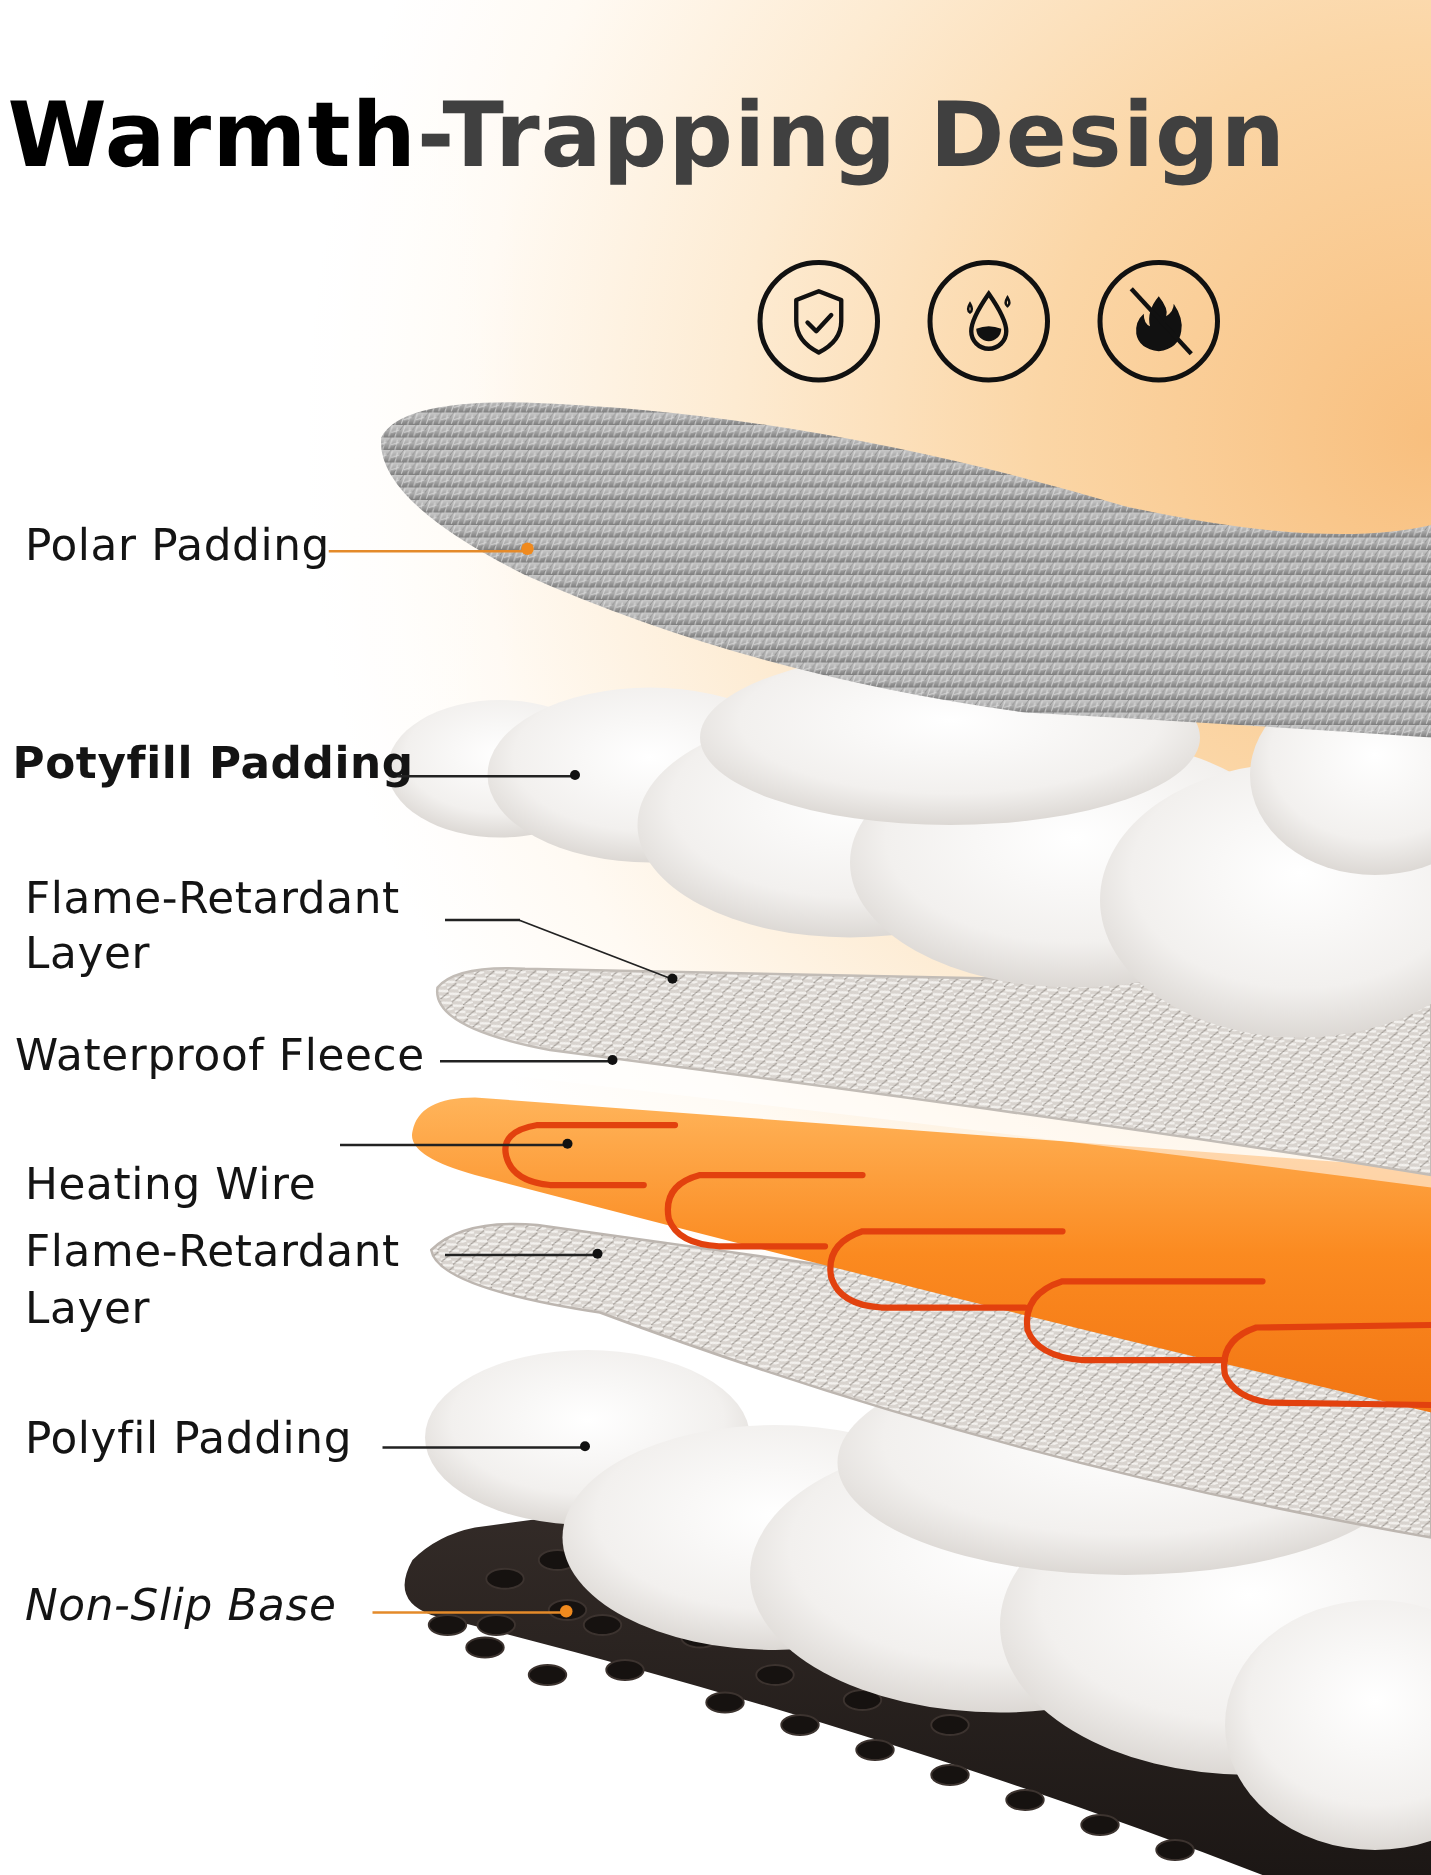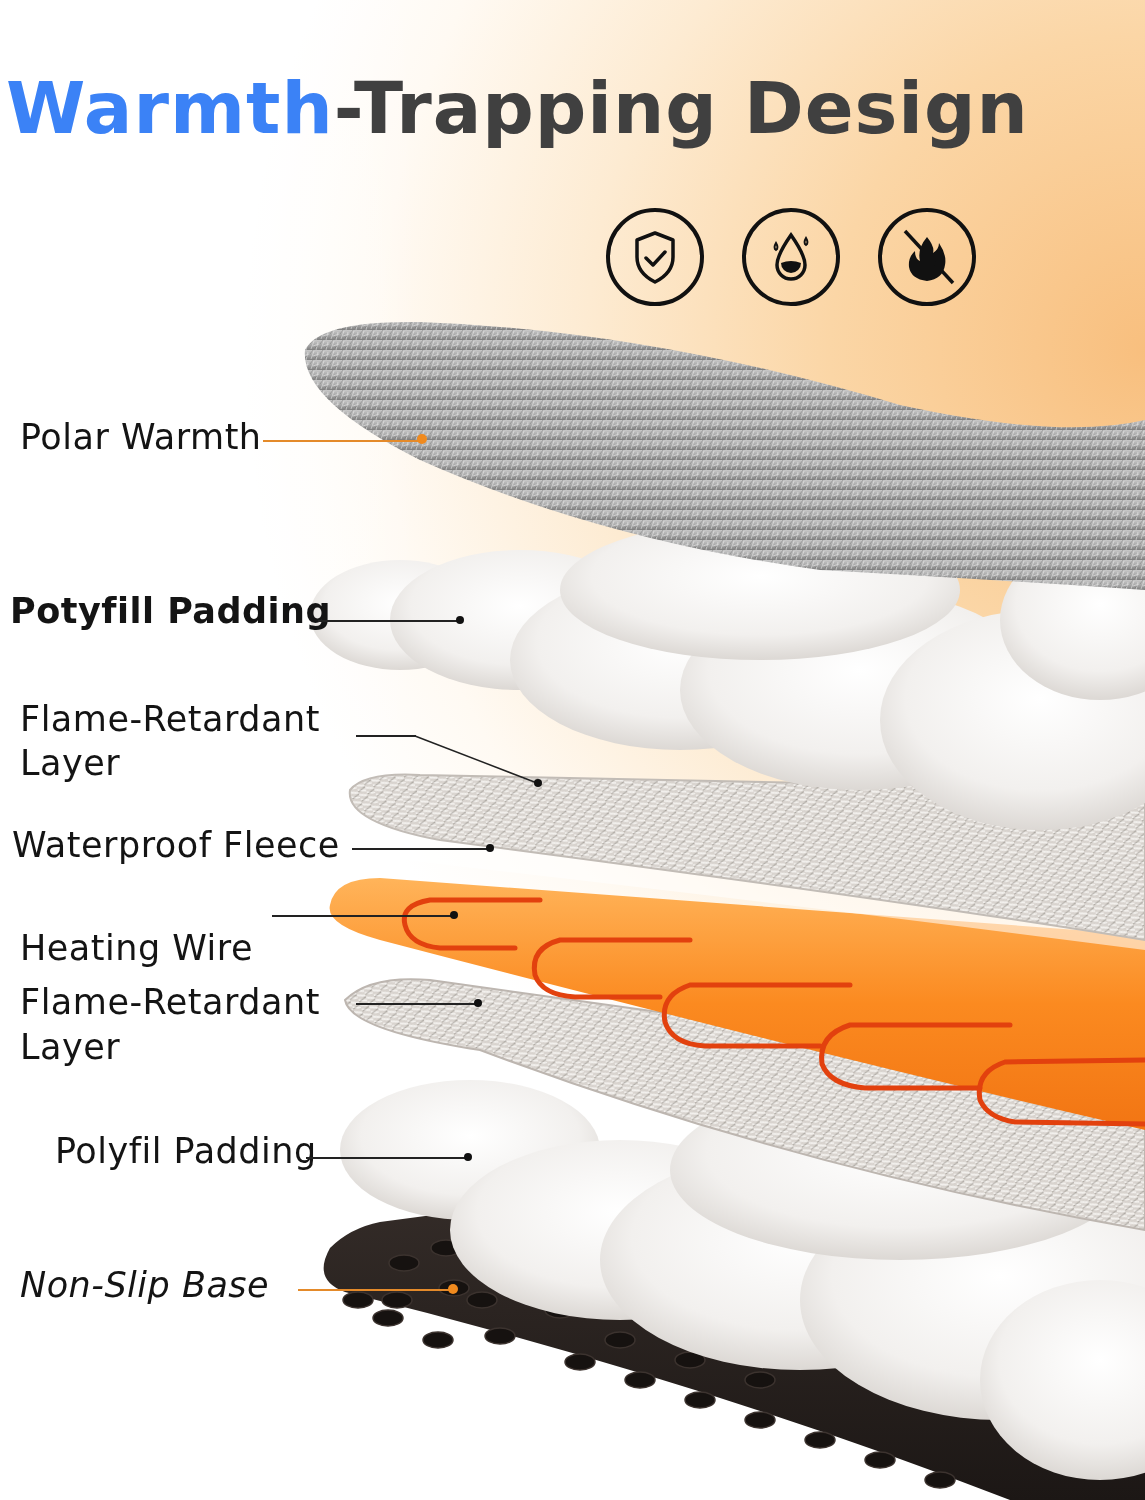--- a/index.html
+++ b/index.html
@@ -4,21 +4,21 @@
 <style>
   html, body { margin:0; padding:0; }
   body { width:1145px; height:1500px; overflow:hidden; position:relative;
     font-family:"DejaVu Sans", sans-serif;
     background: radial-gradient(ellipse 900px 900px at 1145px 350px, #f8bf7e 0%, #fbd6a6 35%, #fdebd2 62%, #fffaf3 85%, #ffffff 100%);
   }
   .bgwash { position:absolute; left:0; top:0; width:420px; height:1500px;
     background: linear-gradient(90deg, rgba(255,255,255,0.95) 0%, rgba(255,255,255,0.6) 60%, rgba(255,255,255,0) 100%); }
   .title { position:absolute; left:6px; top:72px; font-family:"DejaVu Sans", sans-serif; font-weight:bold;
     font-size:72px; letter-spacing:1px; white-space:nowrap; line-height:1; }
-  .title .accent { color:#3b82f6;text-align:center; }
+  .title .accent { color:#000000;text-align:center; }
   .title .rest { color:#404040; }
   .badges { position:absolute; top:208px; left:606px; display:flex; gap:38px; }
   .badge { width:98px; height:98px; border:4px solid #111; border-radius:50%; box-sizing:border-box;
     display:flex; align-items:center; justify-content:center; }
   .badge svg { width:64px; height:64px; }
   .label { position:absolute; font-family:"DejaVu Sans", sans-serif; font-size:35px; color:#141414;
     font-weight:normal; line-height:46px; white-space:nowrap; letter-spacing:0.5px; }
   .leader { position:absolute; height:1.5px; background:#222; }
   .leader.orange { background:#e48a2a; height:1.5px; }
   .dot { position:absolute; width:8px; height:8px; border-radius:50%; background:#111; margin:-4px 0 0 -4px; }
@@ -149,21 +149,21 @@
     </svg>
   </div>
   <div class="badge">
     <svg viewBox="0 0 64 64">
       <path d="M32 12 Q40 22 38 28 Q44 24 44 18 Q52 30 50 40 Q48 54 32 56 Q16 54 14 42 Q13 32 20 26 Q20 34 25 36 Q22 24 32 12 Z" fill="#111"></path>
       <line x1="10" y1="6" x2="58" y2="58" stroke="#111" stroke-width="3.5"></line>
     </svg>
   </div>
 </div>
 
-<div class="label" style="left:20px; top:414px;">Polar Warmth</div>
+<div class="label" style="left:20px; top:414px;">Polar Padding</div>
 <div class="leader orange" style="left:263px; top:440px; width:158px;"></div>
 <div class="dot orange" style="left:422px; top:439px;"></div>
 
 <div class="label" style="left:10px; top:588px;font-weight:bold;">Potyfill Padding</div>
 <div class="leader" style="left:318px; top:620px; width:142px;"></div>
 <div class="dot" style="left:460px; top:620px;"></div>
 
 <div class="label" style="left:20px; top:696px;">Flame-Retardant</div>
 <div class="label" style="left:20px; top:740px;">Layer</div>
 <div class="leader" style="left:356px; top:735px; width:60px;"></div>
@@ -178,19 +178,19 @@
 
 <div class="label" style="left:20px; top:925px;">Heating Wire</div>
 <div class="leader" style="left:272px; top:915px; width:182px;"></div>
 <div class="dot" style="left:454px; top:915px;"></div>
 
 <div class="label" style="left:20px; top:979px;">Flame-Retardant</div>
 <div class="label" style="left:20px; top:1024px;">Layer</div>
 <div class="leader" style="left:356px; top:1003px; width:122px;"></div>
 <div class="dot" style="left:478px; top:1003px;"></div>
 
-<div class="label" style="left:20px; top:1128px;margin-left:35px;">Polyfil Padding</div>
+<div class="label" style="left:20px; top:1128px;">Polyfil Padding</div>
 <div class="leader" style="left:306px; top:1157px; width:162px;"></div>
 <div class="dot" style="left:468px; top:1157px;"></div>
 
 <div class="label" style="left:20px; top:1262px;font-style:italic;">Non-Slip Base</div>
 <div class="leader orange" style="left:298px; top:1289px; width:154px;"></div>
 <div class="dot orange" style="left:453px; top:1289px;"></div>
 
 </body></html>

